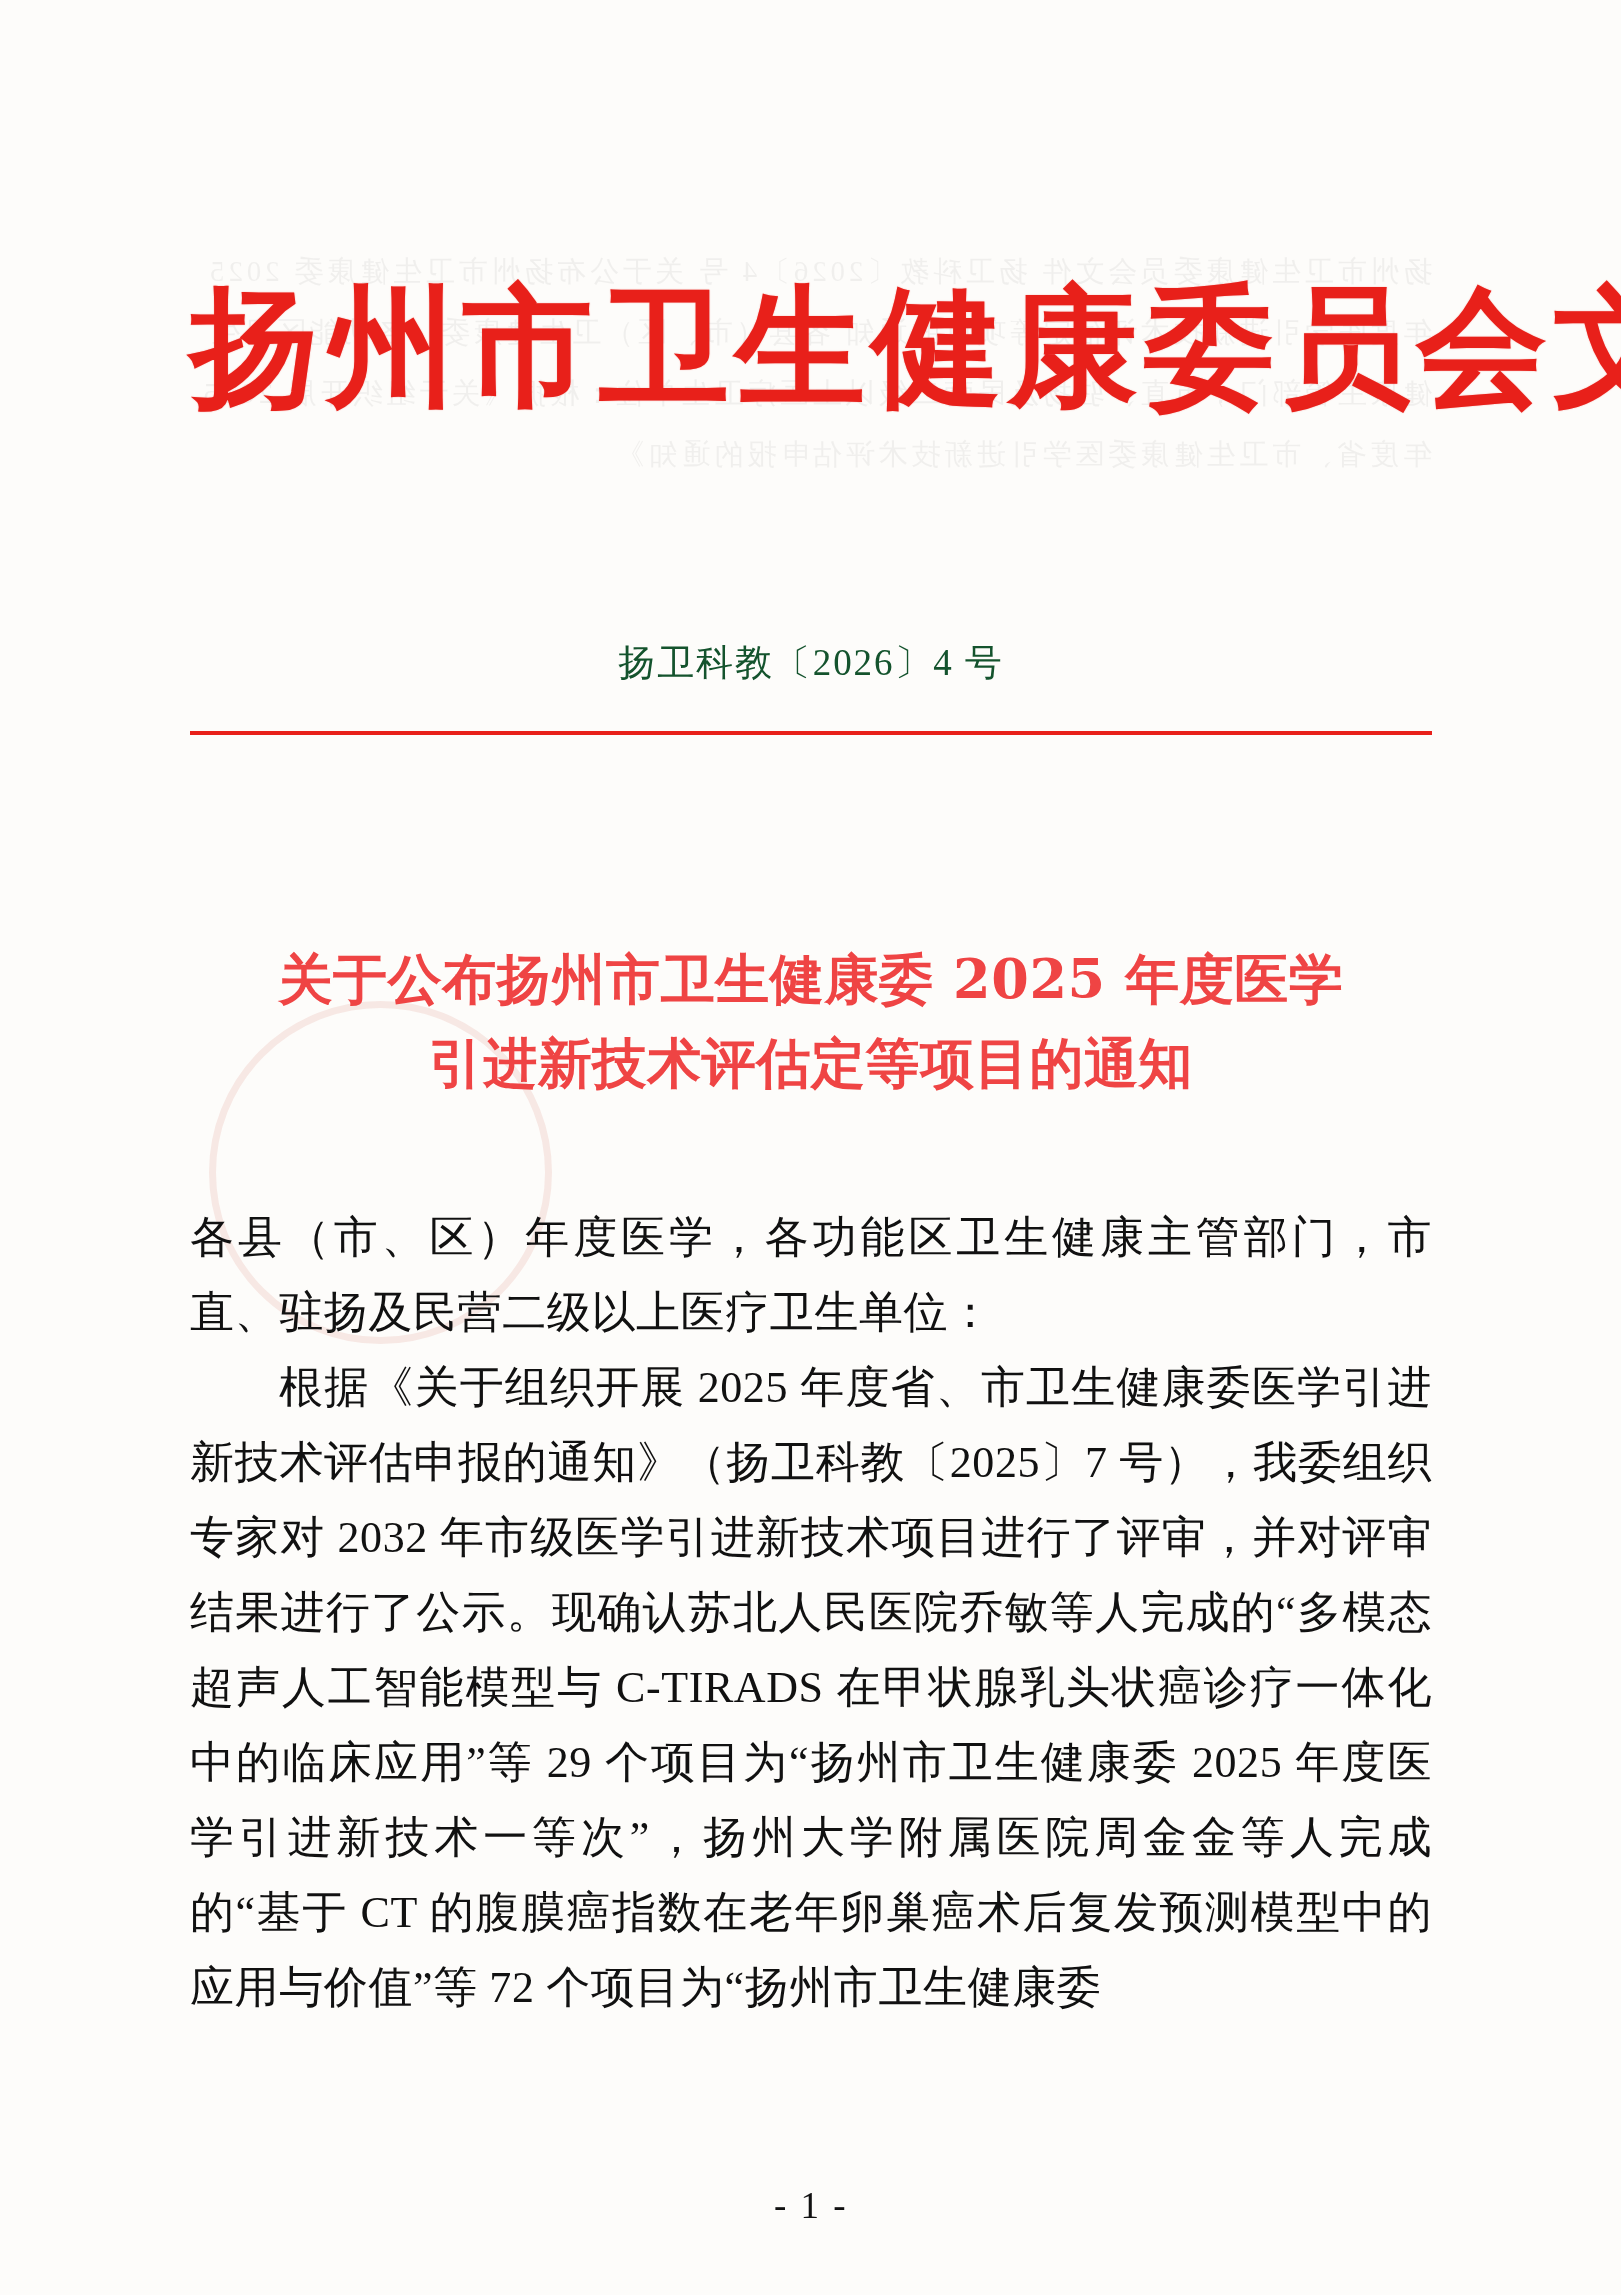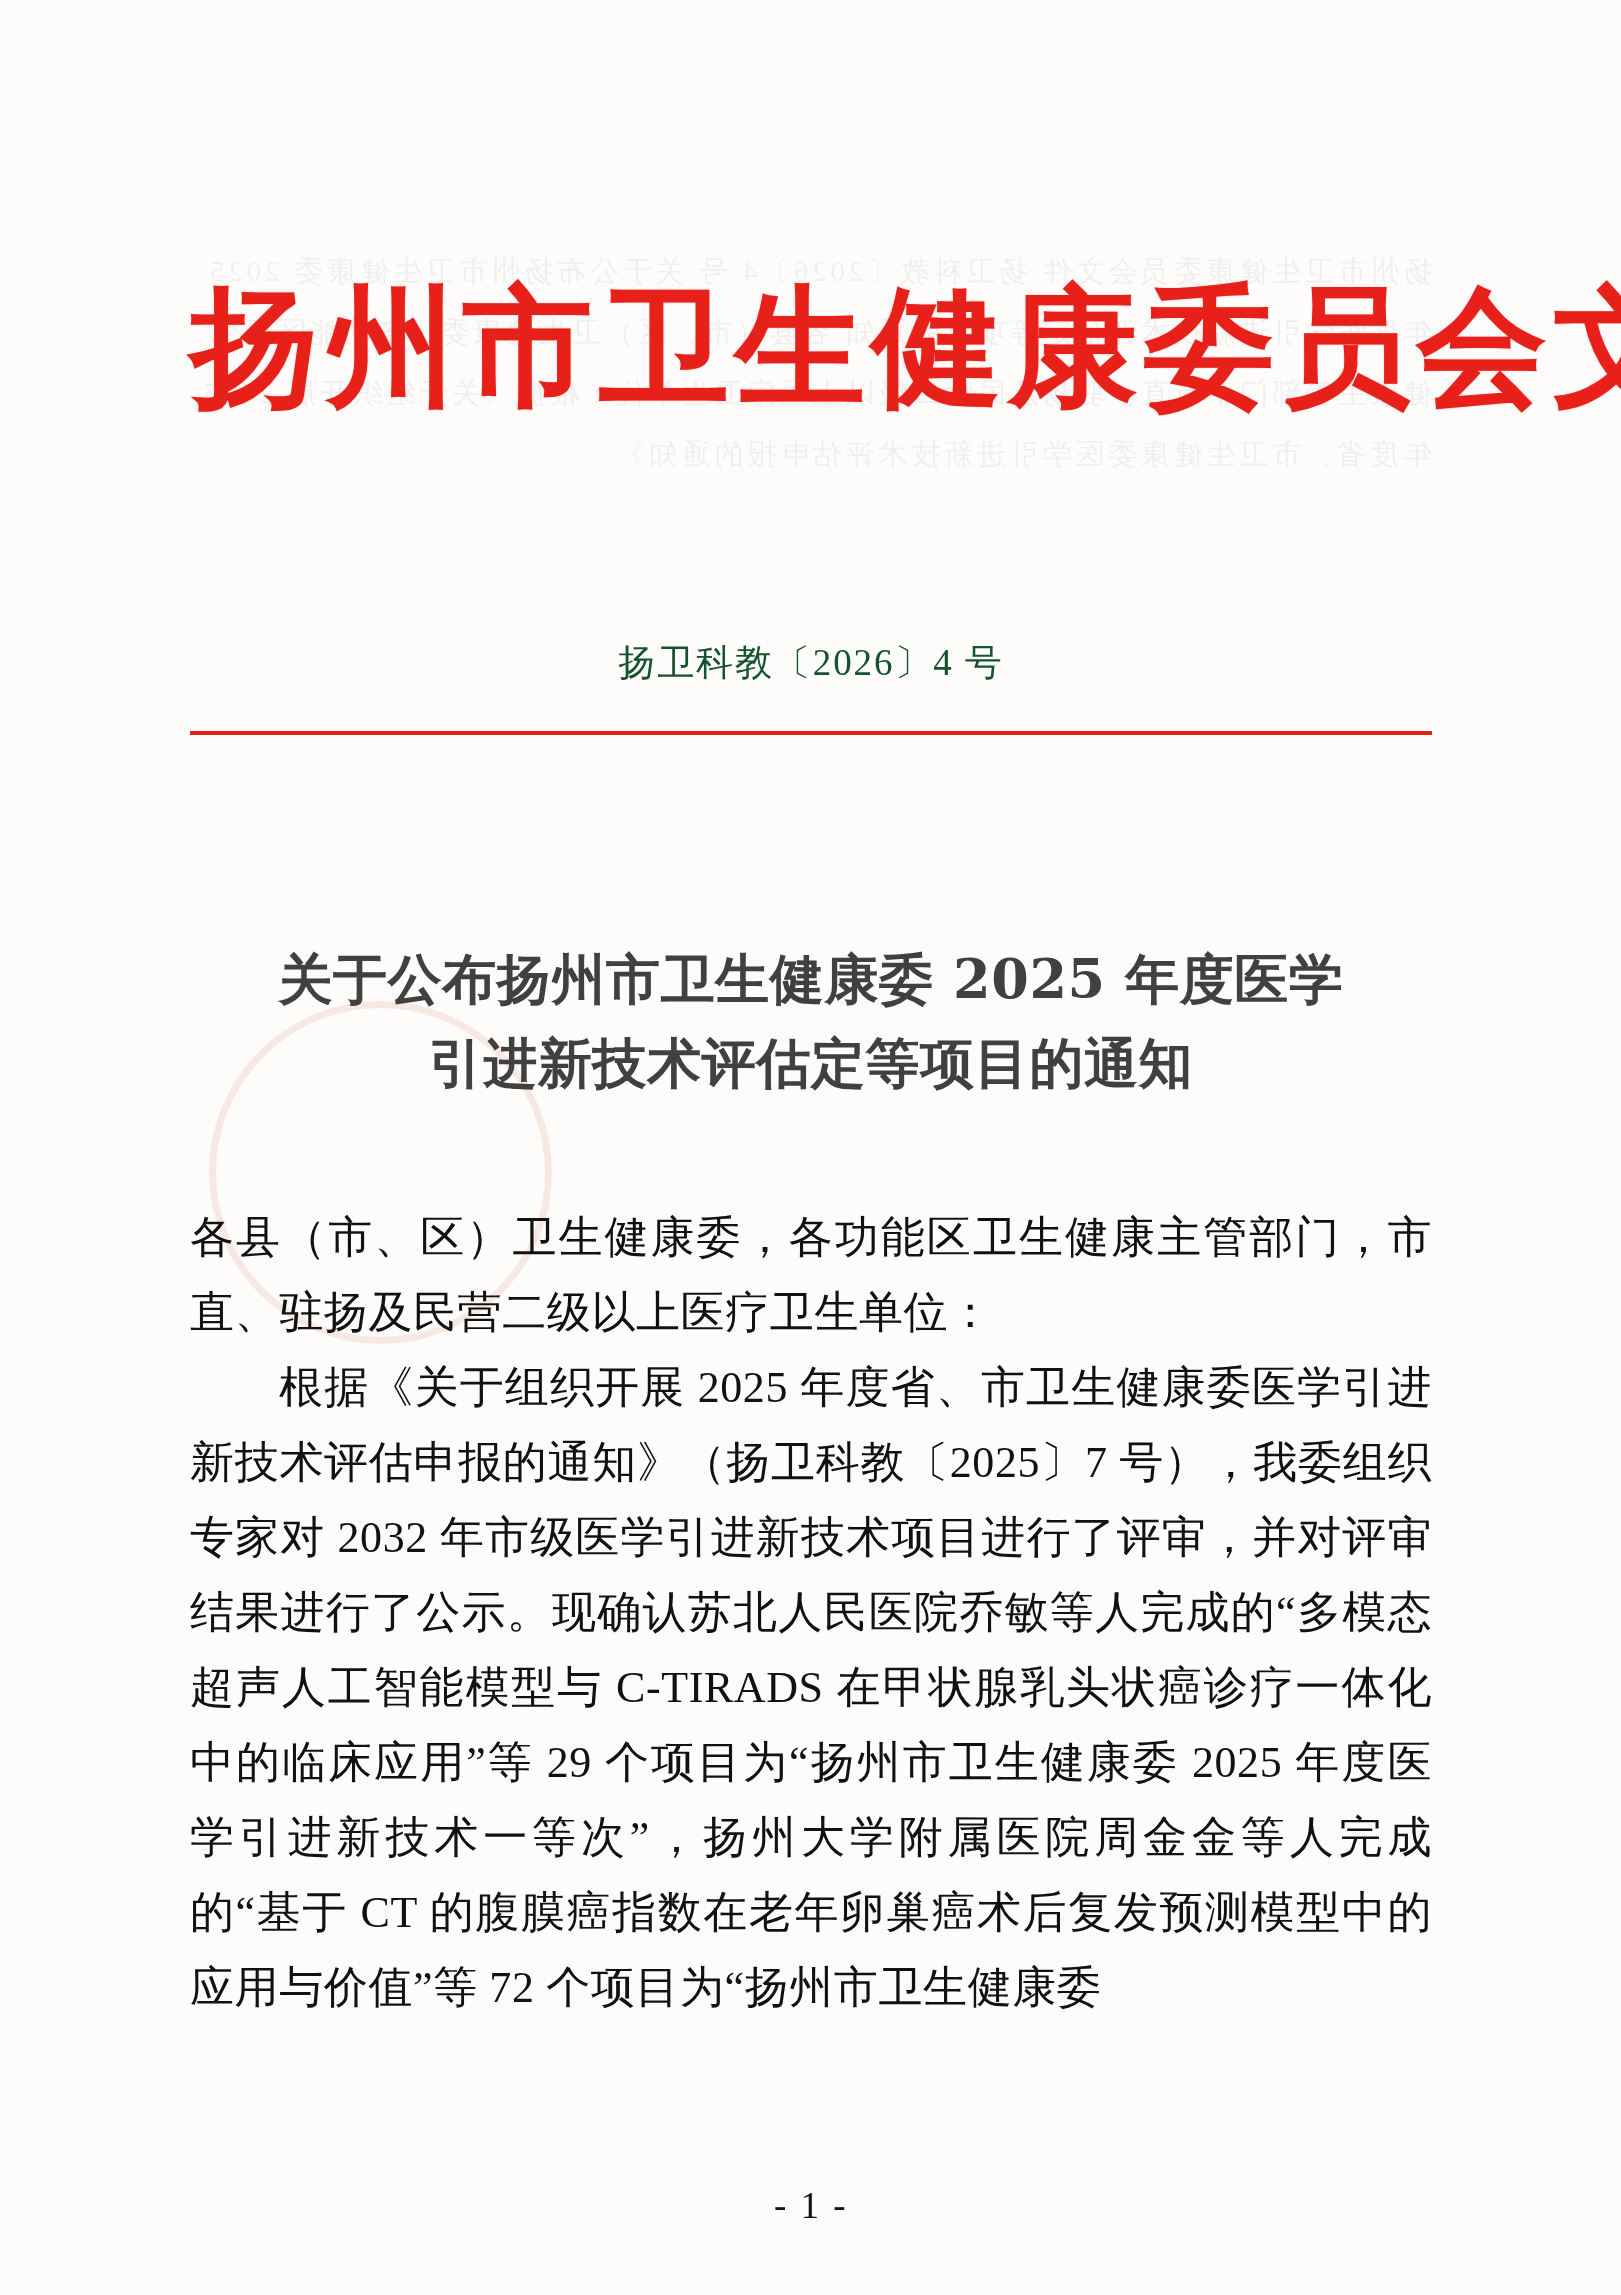--- a/index.html
+++ b/index.html
@@ -80,21 +80,21 @@
     margin: 43px 0 0 0;
     width: 100%;
   }
   .doc-title {
     text-align: center;
     font-size: 54px;
     font-weight: bold;
     line-height: 1.55;
     margin-top: 203px;
     letter-spacing: 0.6px;
-    color: #404040;
+    color: #ef4444;
     font-family: "DejaVu Serif", "Liberation Serif", serif;
   }
   .doc-title .line {
     display: block;
   }
   .body-text {
     margin-top: 95px;
     font-size: 44px;
     line-height: 75px;
     letter-spacing: 0.6px;
@@ -135,21 +135,21 @@
     <div class="docnum">扬卫科教〔2026〕4 号</div>
 
     <div class="red-rule"></div>
 
     <div class="doc-title">
       <span class="line">关于公布扬州市卫生健康委 2025 年度医学</span>
       <span class="line">引进新技术评估定等项目的通知</span>
     </div>
 
     <div class="body-text">
-      <p>各县（市、区）卫生健康委，各功能区卫生健康主管部门，市直、驻扬及民营二级以上医疗卫生单位：</p>
+      <p>各县（市、区）年度医学，各功能区卫生健康主管部门，市直、驻扬及民营二级以上医疗卫生单位：</p>
       <p class="indent">根据《关于组织开展 2025 年度省、市卫生健康委医学引进新技术评估申报的通知》（扬卫科教〔2025〕7 号），我委组织专家对 2032 年市级医学引进新技术项目进行了评审，并对评审结果进行了公示。现确认苏北人民医院乔敏等人完成的“多模态超声人工智能模型与 C-TIRADS 在甲状腺乳头状癌诊疗一体化中的临床应用”等 29 个项目为“扬州市卫生健康委 2025 年度医学引进新技术一等次”，扬州大学附属医院周金金等人完成的“基于 CT 的腹膜癌指数在老年卵巢癌术后复发预测模型中的应用与价值”等 72 个项目为“扬州市卫生健康委</p>
     </div>
 
   </div>
 
   <div class="page-number">- 1 -</div>
 
 </div>
 
 

